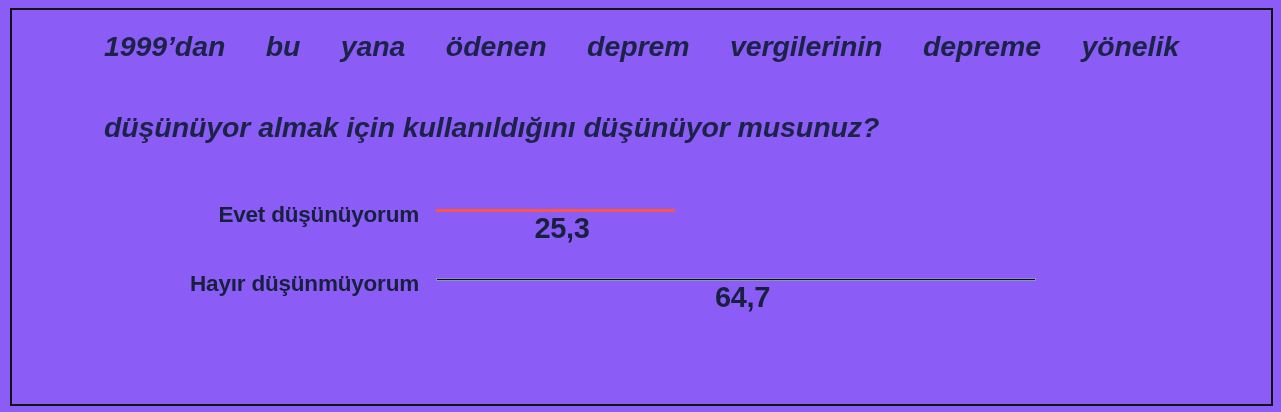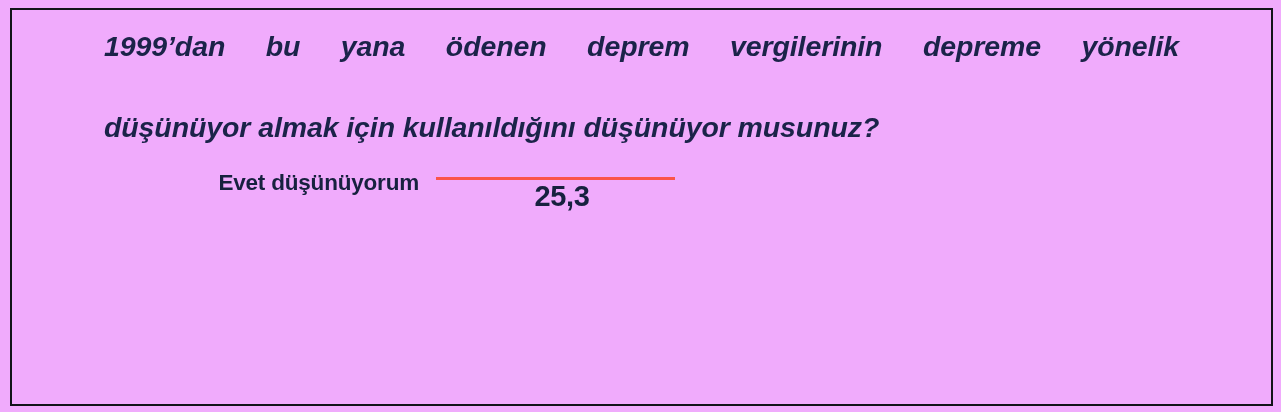--- a/index.html
+++ b/index.html
@@ -7,21 +7,21 @@
     padding: 0;
     background: #ffffff;
   }
   body {
     font-family: "Liberation Sans", sans-serif;
   }
   .screen {
     position: relative;
     width: 1281px;
     height: 412px;
-    background: #f0abfc;
+    background: #8b5cf6;
     box-sizing: border-box;
     overflow: hidden;
   }
   
   .edge {
     position: absolute;
     background: #111318;
   }
   .edge-top    { left: 10px;  top: 8px;   width: 1263px; height: 2px; }
   .edge-left   { left: 10px;  top: 8px;   width: 2px;    height: 398px; }
@@ -51,21 +51,21 @@
     display: inline-block;
     width: 100%;
   }
   .title .line2 {
     display: block;
   }
 
   .chart {
     position: absolute;
     left: 0;
-    top: 159px;
+    top: 191px;
     width: 1109px;
   }
   .row {
     position: relative;
     height: 69px;
   }
   .row-label {
     position: absolute;
     left: 0;
     width: 419px;
@@ -120,16 +120,23 @@
   <div class="chart">
 
     <div class="row">
       <div class="row-label">Evet düşünüyorum</div>
       <div class="bar-wrap">
         <div class="bar red" style="width:239px"></div>
         <div class="bar-value">25,3</div>
       </div>
     </div>
 
+    <div class="row">
+      <div class="row-label">Hayır düşünmüyorum</div>
+      <div class="bar-wrap">
+        <div class="bar navy" style="width:600px"></div>
+        <div class="bar-value">64,7</div>
+      </div>
+    </div>
 
 
   </div>
 </div>
 
 </body></html>

